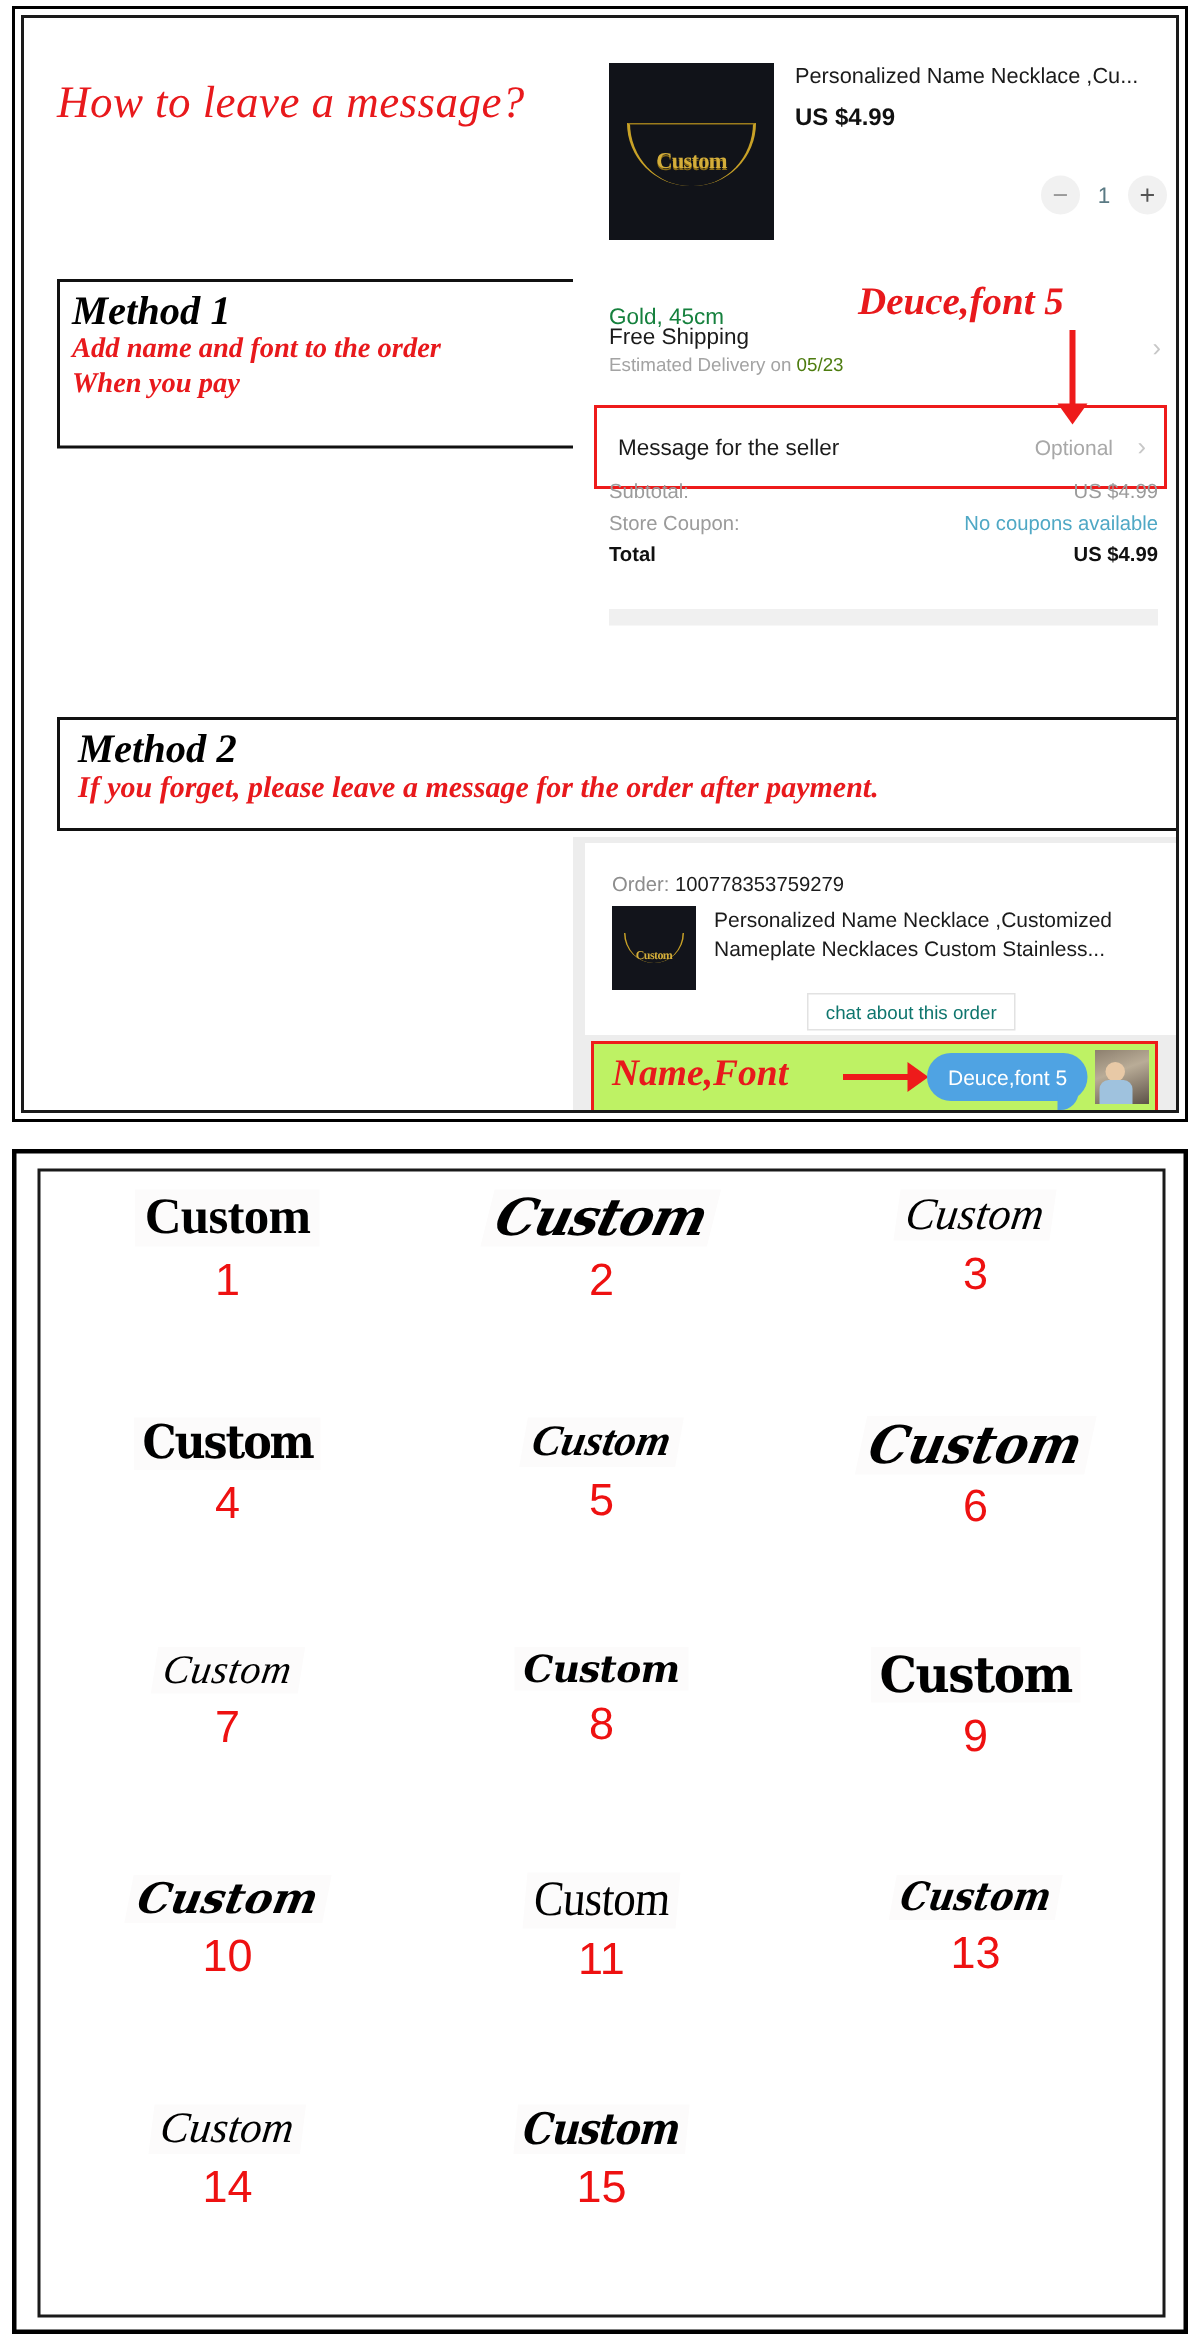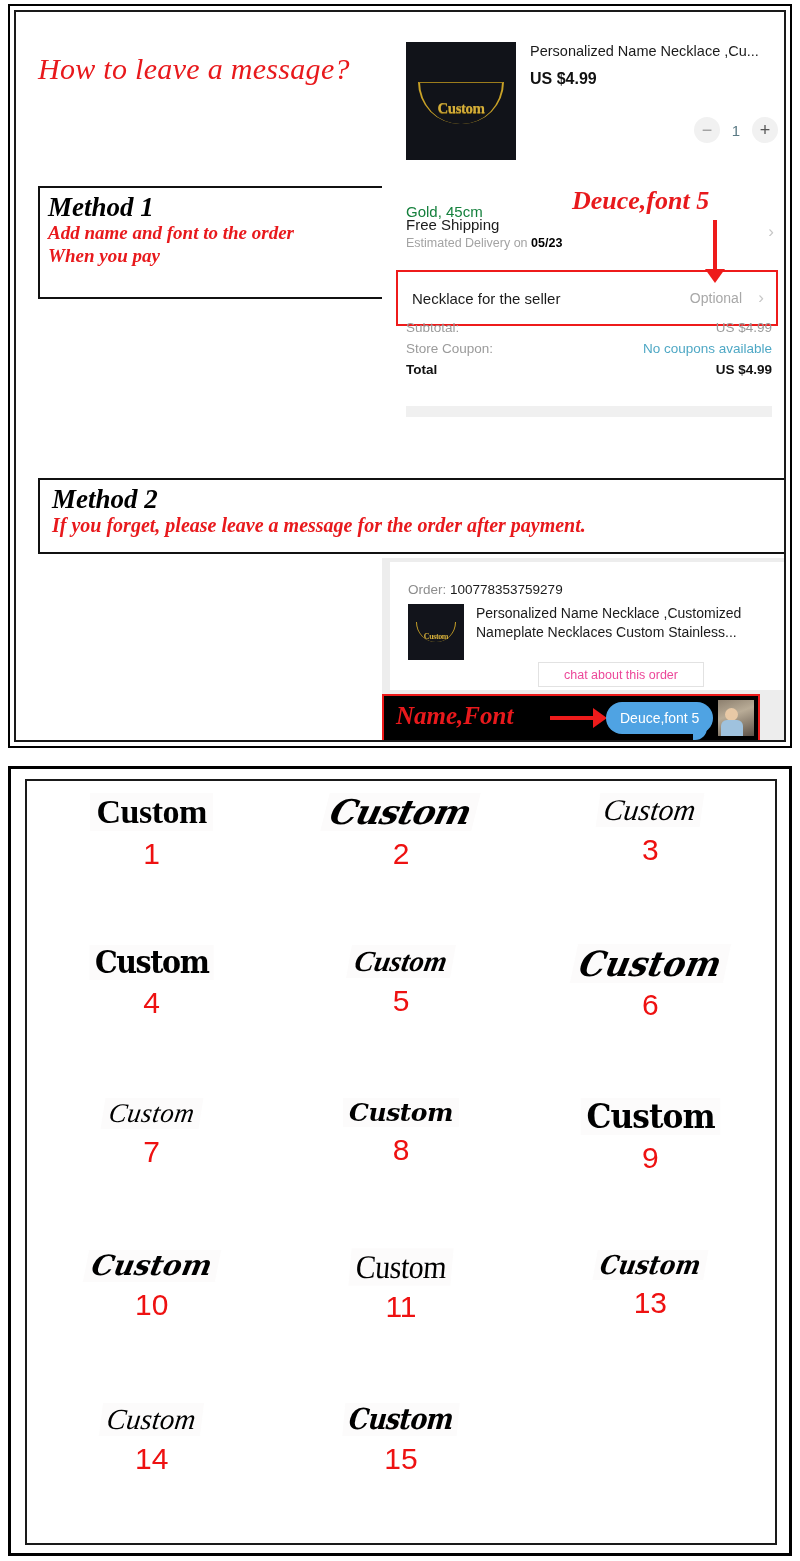--- a/index.html
+++ b/index.html
@@ -112,21 +112,21 @@
   .prod-variant {
     position: absolute; left: 24px; top: 152px;
     font-size: 15px; color: #15803d; margin-top: 31px;
   }
 
   .ship-row {
     position: absolute; left: 24px; top: 196px; right: 12px;
   }
   .ship-title { font-size: 15px; color: #1b1b1b; }
   .ship-sub { font-size: 12.5px; color: #a3a3a3; margin-top: 3px; }
-  .ship-sub b { color: #000000; font-weight: bold; }
+  .ship-sub b { color: #4d7c0f; font-weight: normal; }
   .chev {
     position: absolute; right: 6px; top: 6px;
     font-size: 17px; color: #c7c7c7;
   }
 
   .msg-row {
     position: absolute; left: 14px; top: 250px;
     width: 382px; height: 56px;
     border: 2px solid #ee1b1b;
     background: #fff;
@@ -196,30 +196,30 @@
     position:absolute; left:0; top:28px; width:56px; text-align:center;
     font-family:"Liberation Serif", serif; font-weight:bold; font-size:8px;
     color:#d4ae3a; letter-spacing:-0.4px;
   }
   .order-desc {
     position: absolute; left: 86px; top: 42px; width: 300px;
     font-size: 14px; color: #1b1b1b; line-height: 1.38;
   }
   .chat-btn {
     position: absolute; left: 148px; top: 100px;
-    width: 166px; height: 25px;
+    width: 139px; height: 25px;
     border: 1px solid #e2e2e2; background: #fff;
     display: flex; align-items: center; justify-content: center;
-    font-size: 12.5px; color: #ec4899;
+    font-size: 12.5px; color: #0f766e;
   }
   .chat-strip {
-    position: absolute; left: 0; top: 136px;
+    position: absolute; left: 12px; top: 136px;
     width: 378px; height: 48px;
     border: 2px solid #ee1b1b;
-    background: #000000;
+    background: #bef264;
   }
   .annot-namefont {
     position: absolute; left: 12px; top: 6px;
     font-family: "Liberation Serif", serif;
     font-style: italic; font-weight: bold;
     font-size: 25px; color: #e8191c; white-space: nowrap;
   }
   .arrow-right {
     position: absolute; left: 166px; top: 20px;
     width: 44px; height: 4px; background: #ee1b1b;
@@ -340,21 +340,21 @@
 
         <div class="prod-variant">Gold, 45cm</div>
 
         <div class="ship-row">
           <div class="ship-title">Free Shipping</div>
           <div class="ship-sub"><span>Estimated Delivery on </span><b>05/23</b></div>
           <div class="chev">›</div>
         </div>
 
         <div class="msg-row">
-          <div class="msg-label">Necklace for the seller</div>
+          <div class="msg-label">Message for the seller</div>
           <div class="msg-optional">Optional</div>
           <div class="msg-chev">›</div>
         </div>
 
         <div class="summary">
           <div class="sum-row">
             <span class="sum-k">Subtotal:</span>
             <span class="sum-v">US $4.99</span>
           </div>
           <div class="sum-row">

